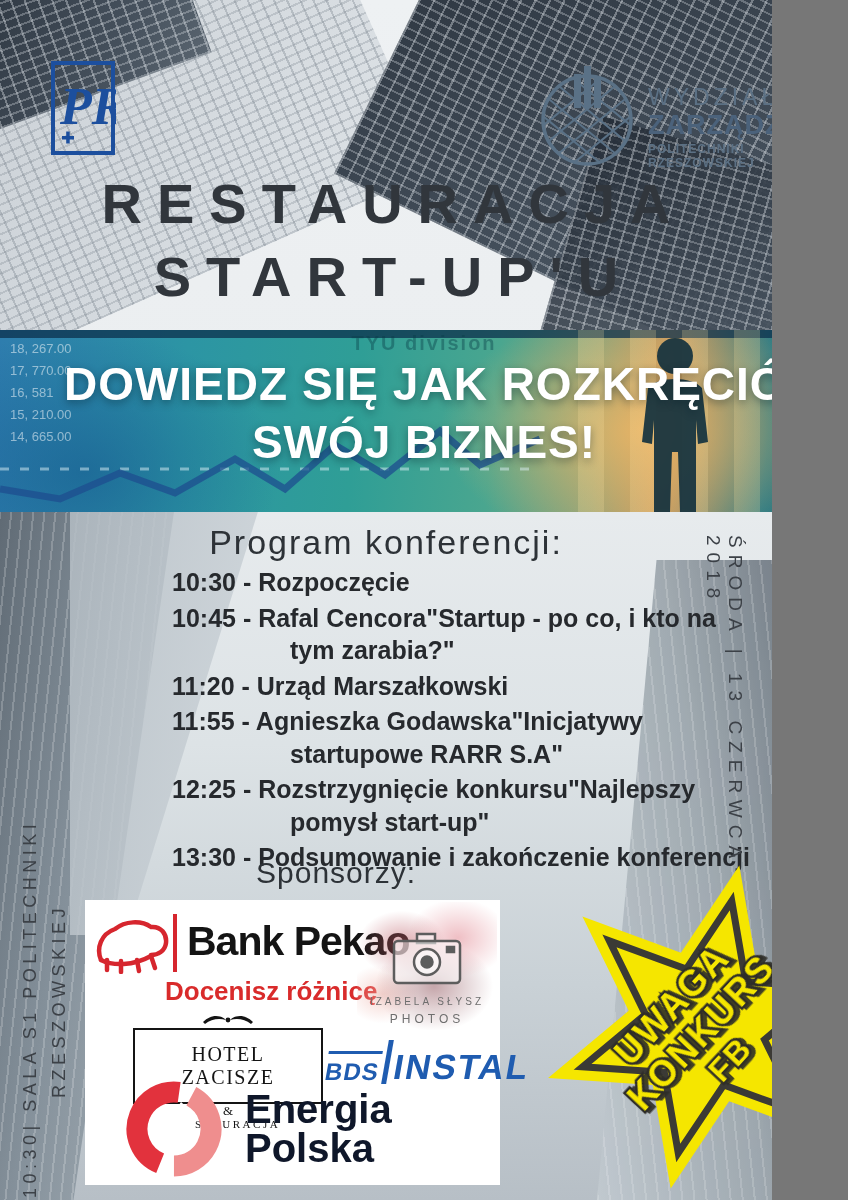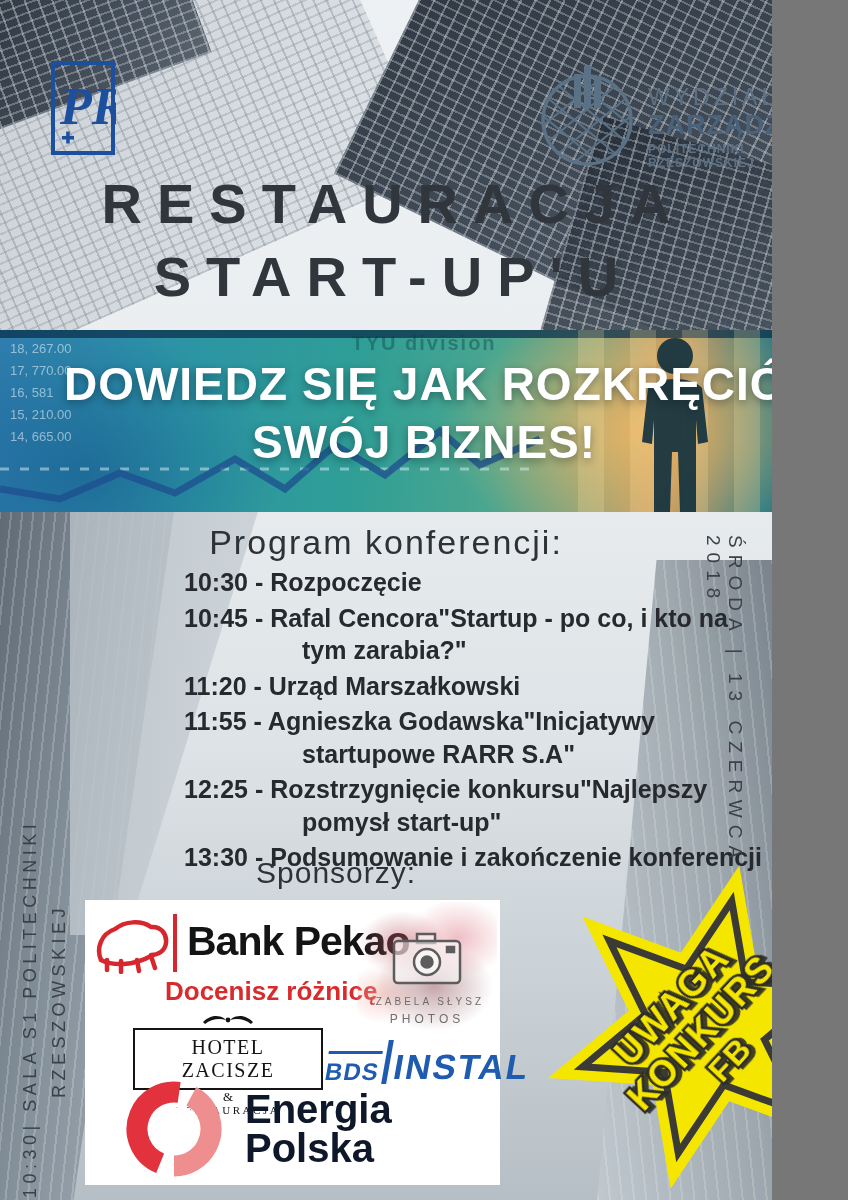--- a/index.html
+++ b/index.html
@@ -69,42 +69,42 @@
     font-size:46px;font-weight:bold;letter-spacing:1px;line-height:1.26;
     text-shadow:0 3px 9px rgba(0,25,35,.4);
   }
   .ticker{left:10px;top:8px;font-size:13px;line-height:22px;color:rgba(255,255,255,.5);white-space:pre-line;z-index:2;}
   .division{left:0;right:0;top:2px;text-align:center;font-size:20px;font-weight:bold;letter-spacing:2px;color:rgba(8,60,70,.4);z-index:2;}
   .lightbars{right:60px;top:0;width:210px;height:100%;z-index:2;
     background:repeating-linear-gradient(90deg,rgba(255,226,160,.22) 0 26px,rgba(255,226,160,0) 26px 52px);}
   
   .program-heading{left:0;right:0;top:523px;text-align:center;z-index:4;
     font-size:34px;letter-spacing:2px;color:#2d3237;font-weight:normal;}
-  .program-list{left:184px;top:566px;width:645px;z-index:4;}
+  .program-list{left:172px;top:566px;width:645px;z-index:4;}
   .program-item{
     font-size:25px;font-weight:bold;color:#26292d;line-height:1.3;
     padding-left:118px;text-indent:-118px;white-space:pre-line;margin-bottom:3px;
   }
   .sponsors-heading{left:256px;top:856px;font-size:30px;letter-spacing:1px;color:#2d3237;z-index:4;}
   
   .sponsor-box{left:85px;top:900px;width:415px;height:285px;background:#ffffff;z-index:4;}
   .pekao-bar{left:88px;top:14px;width:4px;height:58px;background:#d6262e;}
   .pekao-name{left:102px;top:18px;font-size:41px;font-weight:bold;letter-spacing:-1px;color:#141414;}
   .pekao-tagline{left:80px;top:76px;font-size:26px;font-weight:bold;color:#d92b2b;}
   .photo-blob{left:272px;top:2px;width:140px;height:128px;
     background:
       radial-gradient(62px 46px at 32% 32%,rgba(186,86,96,.50),transparent 70%),
       radial-gradient(72px 56px at 72% 28%,rgba(226,138,148,.55),transparent 70%),
       radial-gradient(82px 62px at 55% 66%,rgba(118,44,54,.42),transparent 72%),
       radial-gradient(52px 42px at 18% 72%,rgba(236,172,162,.5),transparent 70%);
   }
   .photo-name{left:268px;top:96px;width:148px;text-align:center;font-size:10px;letter-spacing:3px;color:#6e6e6e;}
   .photo-sub{left:268px;top:112px;width:148px;text-align:center;font-size:12px;letter-spacing:4px;color:#6e6e6e;}
   .hotel{left:48px;top:114px;width:190px;text-align:center;font-family:"Liberation Serif",serif;color:#141414;}
-  .hotel-box{border:2.5px solid #141414;padding:6px 8px;font-size:20px;letter-spacing:1.5px;margin-top:2px;}
+  .hotel-box{border:2.5px solid #141414;padding:13px 8px;font-size:20px;letter-spacing:1.5px;margin-top:2px;}
   .hotel-amp{font-size:13px;line-height:10px;margin-top:2px;}
   .hotel-sub{font-size:11px;letter-spacing:2.5px;margin-top:2px;}
   .bds{left:242px;top:140px;display:flex;align-items:flex-end;transform:skewX(-10deg);color:#1f5cb0;z-index:2;}
   .bds-prefix{font-size:24px;font-weight:bold;letter-spacing:1px;border-top:3.5px solid #1f5cb0;padding-top:6px;line-height:1;}
   .bds-bar{width:5px;height:44px;background:#1f5cb0;margin:0 5px 0 4px;}
   .bds-name{font-size:35px;font-weight:bold;letter-spacing:2px;line-height:1;}
   .energia-text{left:160px;top:190px;font-size:40px;font-weight:bold;color:#0f172a;line-height:.98;letter-spacing:0;}
   
   .star-wrap{left:545px;top:852px;width:320px;height:360px;z-index:5;}
   

